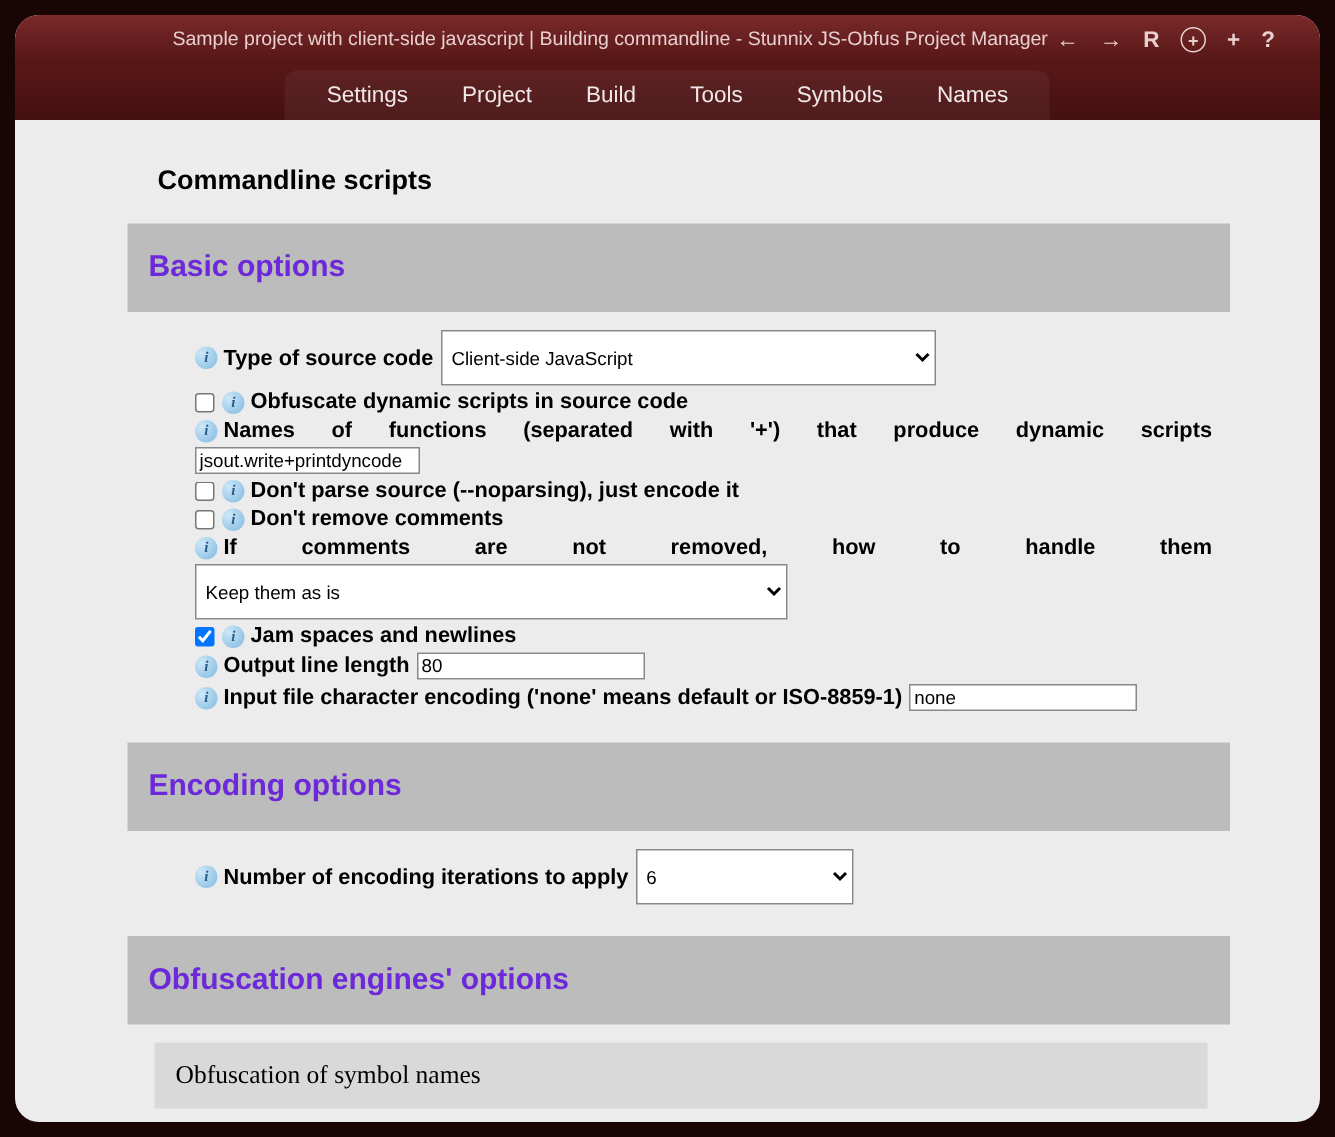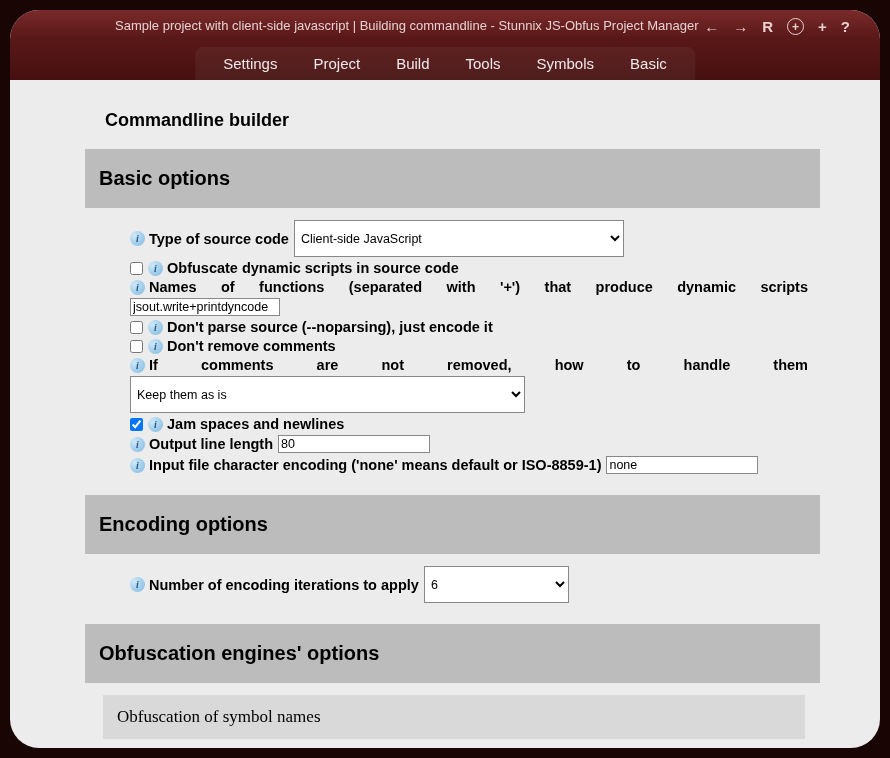--- a/index.html
+++ b/index.html
@@ -13,21 +13,21 @@
 .outer-frame {
   width: 890px;
   height: 758px;
   background: #1a0505;
   padding: 10px;
 }
 .window {
   width: 100%;
   height: 100%;
   background: #ececec;
-  border-radius: 29px;
+  border-radius: 16px;
   overflow: hidden;
   position: relative;
 }
 .titlebar {
   background: linear-gradient(180deg, #7a2a2a 0%, #5a1818 40%, #461010 100%);
   height: 70px;
   position: relative;
   padding-top: 8px;
 }
 .title-text {
@@ -82,21 +82,21 @@
   overflow-y: auto;
 }
 .page-title {
   font-size: 18px;
   font-weight: bold;
   margin-bottom: 18px;
   margin-left: 20px;
 }
 .section-header {
   background: #bcbcbc;
-  color: #000000;
+  color: #6d28d9;
   font-size: 20px;
   font-weight: bold;
   padding: 18px 14px;
   margin-bottom: 12px;
 }
 .section-body {
   padding: 0 0 18px 45px;
 }
 .row {
   display: flex;
@@ -164,26 +164,26 @@
       <span class="nav-icon circ">+</span>
       <span class="nav-icon">+</span>
       <span class="nav-icon">?</span>
     </div>
     <div class="menubar">
       <div class="menu-item">Settings</div>
       <div class="menu-item">Project</div>
       <div class="menu-item">Build</div>
       <div class="menu-item">Tools</div>
       <div class="menu-item">Symbols</div>
-      <div class="menu-item">Basic</div>
+      <div class="menu-item">Names</div>
     </div>
   </div>
 
   <div class="content">
-    <div class="page-title">Commandline builder</div>
+    <div class="page-title">Commandline scripts</div>
 
     <div class="section-header">Basic options</div>
     <div class="section-body">
 
       <div class="row">
         <span class="info-icon">i</span>
         <span class="label-text">Type of source code</span>
         <select style="width:330px">
           <option>Client-side JavaScript</option>
         </select>

